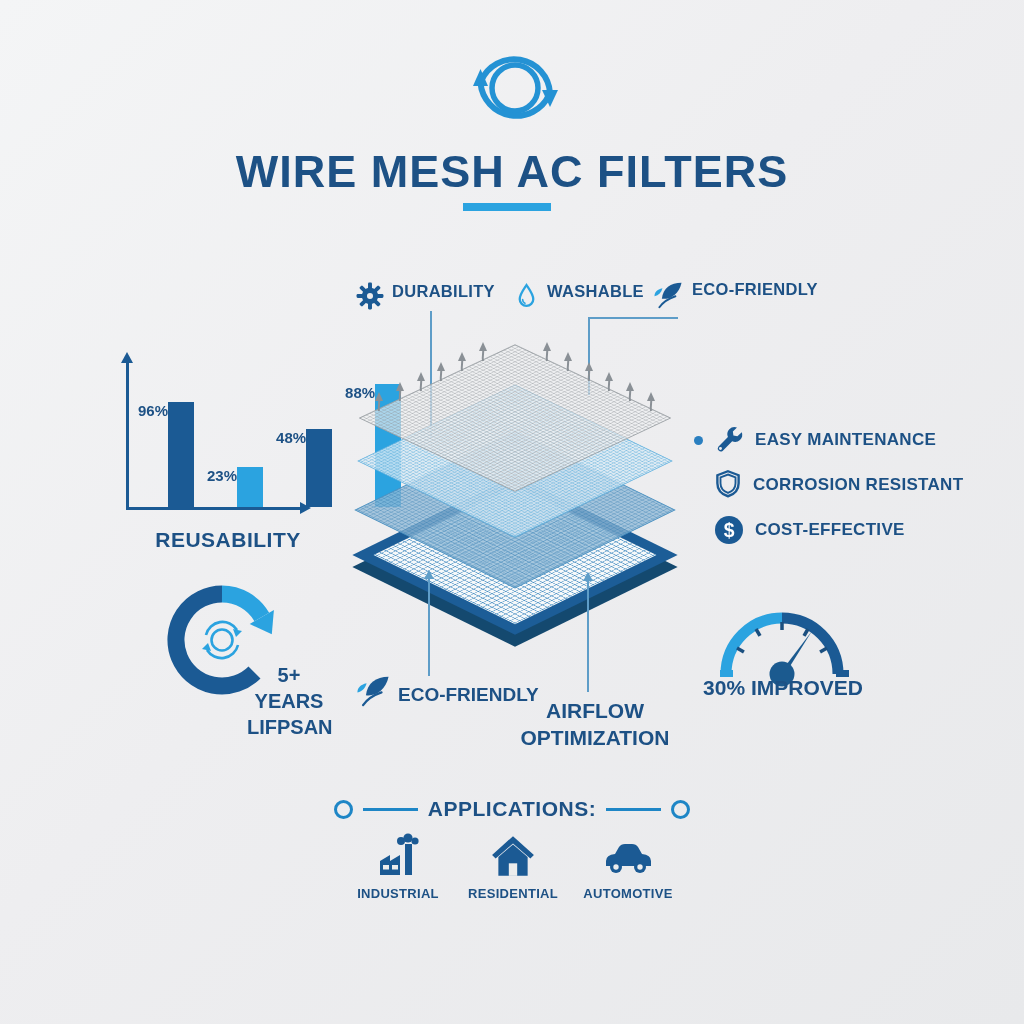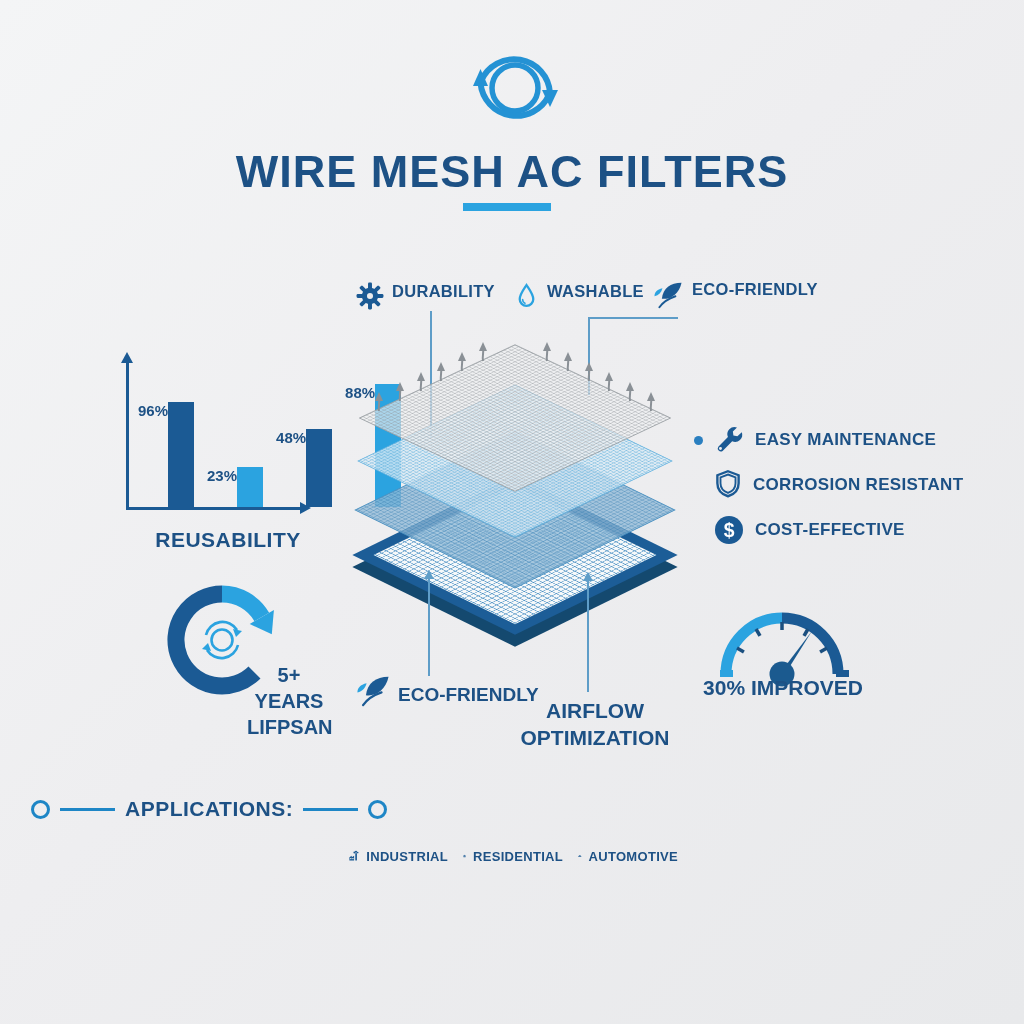--- a/index.html
+++ b/index.html
@@ -35,26 +35,26 @@
   .benefits{left:694px;top:424px;display:flex;flex-direction:column;gap:13px;}
   .benefit{display:flex;align-items:center;gap:10px;height:32px;}
   .bullet{width:9px;height:9px;border-radius:50%;background:#2a7fc0;flex:0 0 auto;}
   .benefit-label{font-size:17px;font-weight:bold;letter-spacing:.3px;}
   
   .gauge-label{left:703px;top:676px;width:160px;text-align:center;font-size:21px;font-weight:bold;}
   
   .eco-label{left:398px;top:684px;font-size:19px;font-weight:bold;}
   .airflow{left:500px;top:697px;width:190px;text-align:center;font-size:21px;font-weight:bold;line-height:1.3;}
   
-  .apps-header{left:0;right:0;top:797px;display:flex;align-items:center;gap:10px;margin-left:31px;}
+  .apps-header{left:0;right:0;top:797px;display:flex;align-items:center;justify-content:center;gap:10px;}
   .apps-circle{width:13px;height:13px;border:3px solid #1e86c6;border-radius:50%;background:transparent;}
   .apps-line{width:55px;height:3px;background:#1e86c6;}
   .apps-title{font-size:21px;font-weight:bold;letter-spacing:.5px;}
   .apps-row{left:348px;top:833px;width:330px;display:flex;justify-content:space-between;}
-  .app-item{width:100px;display:flex;flex-direction:row;align-items:center;gap:7px;}
+  .app-item{width:100px;display:flex;flex-direction:column;align-items:center;gap:7px;}
   .app-label{font-size:13px;font-weight:bold;letter-spacing:.3px;}
 </style>
 </head>
 <body>
 
 <div id="canvas">
 
   <svg class="abs" style="left:460px;top:40px;" width="110" height="100" viewBox="0 0 110 100">
     <circle cx="55" cy="48" r="23" fill="none" stroke="#2492d4" stroke-width="5.5"></circle>
     <path d="M21,41 A36,36 0 0 1 90,53" fill="none" stroke="#2492d4" stroke-width="6"></path>

